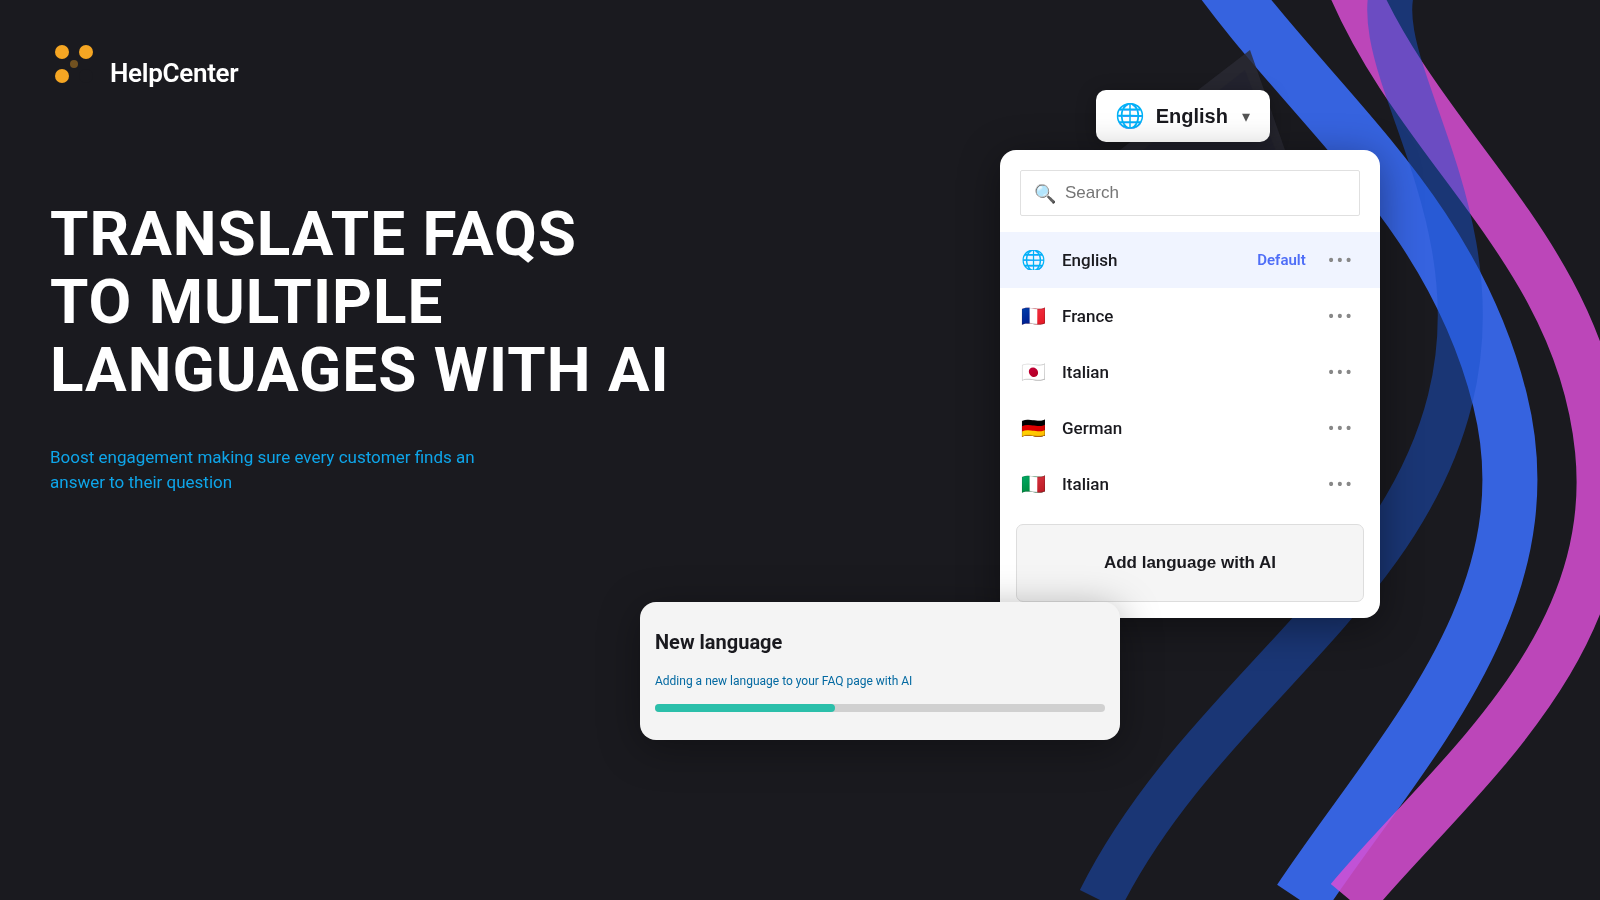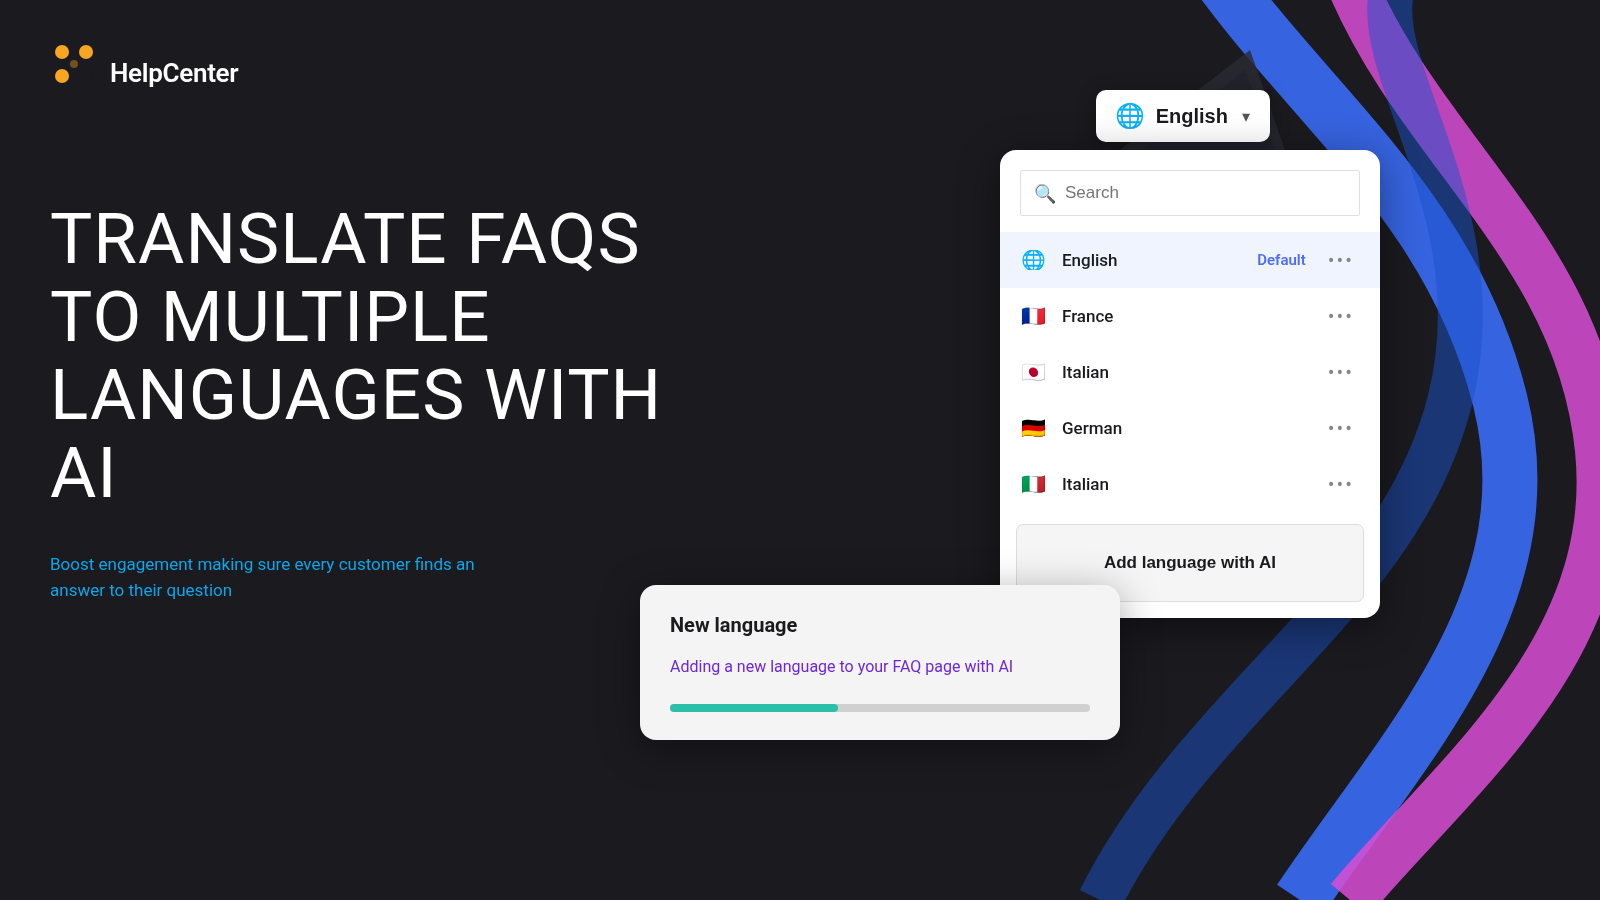--- a/index.html
+++ b/index.html
@@ -50,22 +50,22 @@
     .hero-content {
       position: absolute;
       top: 200px;
       left: 50px;
       max-width: 620px;
       z-index: 10;
     }
 
     .hero-title {
       color: #ffffff;
-      font-size: 71px;
-      font-weight: 400;
+      font-size: 62px;
+      font-weight: 700;
       line-height: 1.1;
       text-transform: uppercase;
       letter-spacing: 1px;
       margin-bottom: 40px;
     }
 
     .hero-subtitle {
       color: #0ea5e9;
       font-size: 17px;
       font-weight: 400;
@@ -213,36 +213,36 @@
     }
 
     
     .new-language-card {
       position: absolute;
       bottom: 160px;
       left: 640px;
       width: 480px;
       background: #f4f4f4;
       border-radius: 16px;
-      padding: 28px 30px;
+      padding: 28px 15px;
       z-index: 20;
       box-shadow: 0 8px 40px rgba(0,0,0,0.35);
     }
 
     .new-lang-title {
       font-size: 20px;
       font-weight: 700;
       color: #1a1a1f;
       margin-bottom: 20px;
     }
 
     .new-lang-desc {
-      font-size: 16px;
-      color: #6d28d9;
-      margin-bottom: 28px;
+      font-size: 12px;
+      color: #0369a1;
+      margin-bottom: 16px;
     }
 
     .progress-bar-bg {
       background: #d0d0d0;
       border-radius: 6px;
       height: 8px;
       width: 100%;
     }
 
     .progress-bar-fill {

